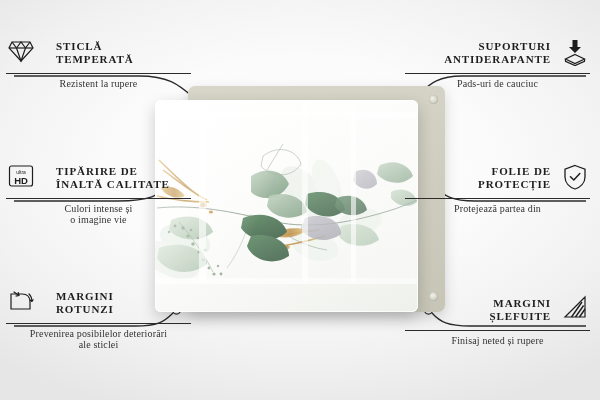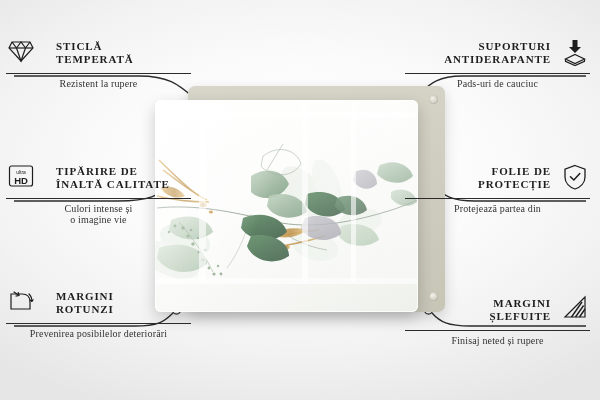--- a/index.html
+++ b/index.html
@@ -257,20 +257,21 @@
         <path d="M24.8 13.5 L22.8 11.6 M24.8 13.5 L26.4 11.3"></path>
       </svg>
     </span>
     <div>
       <div class="f-title">MARGINI</div>
       <div class="f-title">ROTUNZI</div>
     </div>
   </div>
   <div class="f-rule"></div>
   <div class="f-desc">Prevenirea posibilelor deteriorări</div>
+  <div class="f-desc">ale sticlei</div>
 </div>
 
 <div class="feature right" style="top:38px;">
   <div class="f-head">
     <span class="f-icon">
       <svg width="28" height="28" viewBox="0 0 28 28" fill="none" stroke="#1d1d1d" stroke-width="1.2">
         <path d="M11.5 2 H16.5 V9 H20 L14 15 L8 9 H11.5 Z" fill="#1d1d1d" stroke="none"></path>
         <path d="M14 16.5 L23.5 21 L14 25.5 L4.5 21 Z"></path>
         <path d="M4.5 21 V23.3 L14 27.6 L23.5 23.3 V21"></path>
       </svg>

